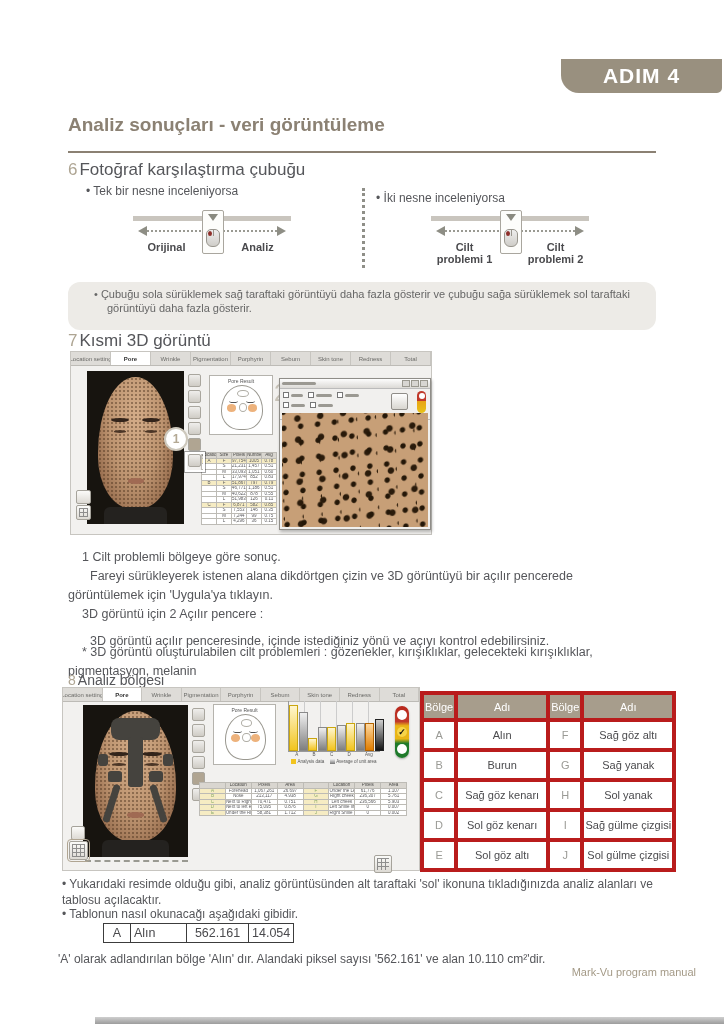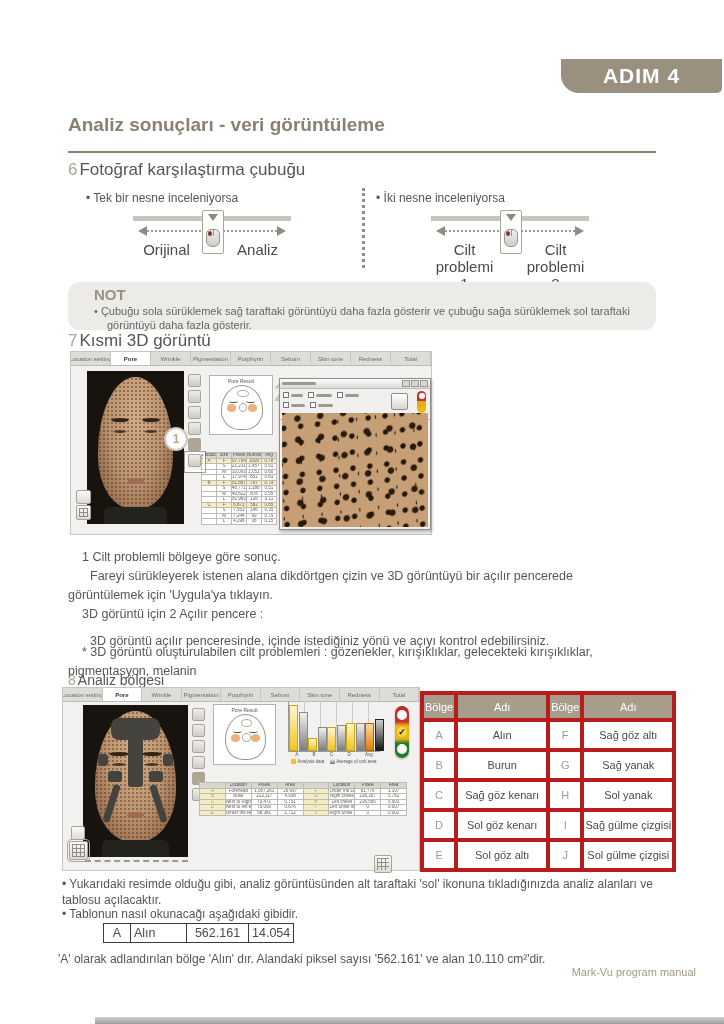--- a/index.html
+++ b/index.html
@@ -28,21 +28,21 @@
   .sl-arrL{left:0;border-right:9px solid #8e8e85;}
   .sl-arrR{right:0;border-left:9px solid #8e8e85;}
   .sl-handle{position:absolute;left:50%;top:-3px;width:20px;height:42px;margin-left:-10px;
              background:#fdfdfb;border:1px solid #a9a69e;border-radius:2px;z-index:2;}
   .sl-handle .h-arrow{width:0;height:0;border:5px solid transparent;border-top:7px solid #8a8a80;
              margin:3px auto 0;}
   .mouse{width:12px;height:16px;margin:3px auto 0;background:linear-gradient(#eee,#cfcdc8);
          border:1px solid #99968e;border-radius:5px 5px 6px 6px;position:relative;}
   .mouse::after{content:"";position:absolute;left:50%;top:0;width:1px;height:6px;background:#99968e;}
   .mouse .dot{position:absolute;left:1px;top:1px;width:4px;height:5px;background:#8e2f2a;border-radius:50%;}
-  .sl-labels{position:absolute;left:0;top:28px;width:100%;display:flex;font-size:15px;font-weight:normal;color:#4a4a4d;}
+  .sl-labels{position:absolute;left:0;top:28px;width:100%;display:flex;font-size:11px;font-weight:bold;color:#4a4a4d;}
   .sl-labels span{width:50%;text-align:center;}
   .sl-labels span:first-child{padding-right:12px;box-sizing:border-box;}
   .sl-labels span:last-child{padding-left:12px;box-sizing:border-box;}
 
   
   .note{position:absolute;left:68px;top:282px;width:588px;height:48px;background:#edebe7;border-radius:12px;box-sizing:border-box;padding:4px 16px 0 26px;}
   .note-title{font-size:15px;font-weight:bold;color:#9a9080;}
   .note-text{font-size:11px;color:#666;line-height:1.3;padding-left:13px;text-indent:-13px;margin-top:1px;width:545px;}
   .note-text::before{content:"•  ";}
 
@@ -170,21 +170,21 @@
 
 <div class="page">
 
   <div class="badge">ADIM 4</div>
   <h1 class="title">Analiz sonuçları - veri görüntüleme</h1>
   <div class="rule"></div>
 
   <div class="seclabel" style="top:160px">
     <span class="secnum">6</span><span>Fotoğraf karşılaştırma çubuğu</span>
   </div>
-  <div class="bullet" style="left:86px;top:191px">Tek bir nesne inceleniyorsa</div>
+  <div class="bullet" style="left:86px;top:184px">Tek bir nesne inceleniyorsa</div>
   <div class="bullet" style="left:376px;top:191px">İki nesne inceleniyorsa</div>
   <div class="vdots"></div>
 
   <div class="slider" style="left:133px;top:213px">
     <div class="sl-bar"></div>
     <div class="sl-dot"></div>
     <div class="sl-arrL"></div>
     <div class="sl-arrR"></div>
     <div class="sl-handle">
       <div class="h-arrow"></div>
@@ -209,21 +209,20 @@
           <div class="dot"></div>
         </div>
     </div>
     <div class="sl-labels">
       <span>Cilt problemi 1</span>
       <span>Cilt problemi 2</span>
     </div>
   </div>
 
   <div class="note">
-    <div class="note-title">NOT</div>
     <div class="note-text">Çubuğu sola sürüklemek sağ taraftaki görüntüyü daha fazla gösterir ve çubuğu sağa sürüklemek sol taraftaki görüntüyü daha fazla gösterir.</div>
   </div>
 
   <div class="seclabel" style="top:331px">
     <span class="secnum">7</span><span>Kısmi 3D görüntü</span>
   </div>
 
   <div class="shot" style="left:70px;top:351px;width:362px;height:184px">
     <div class="tabbar">
         <div class="tab">Location setting</div>

